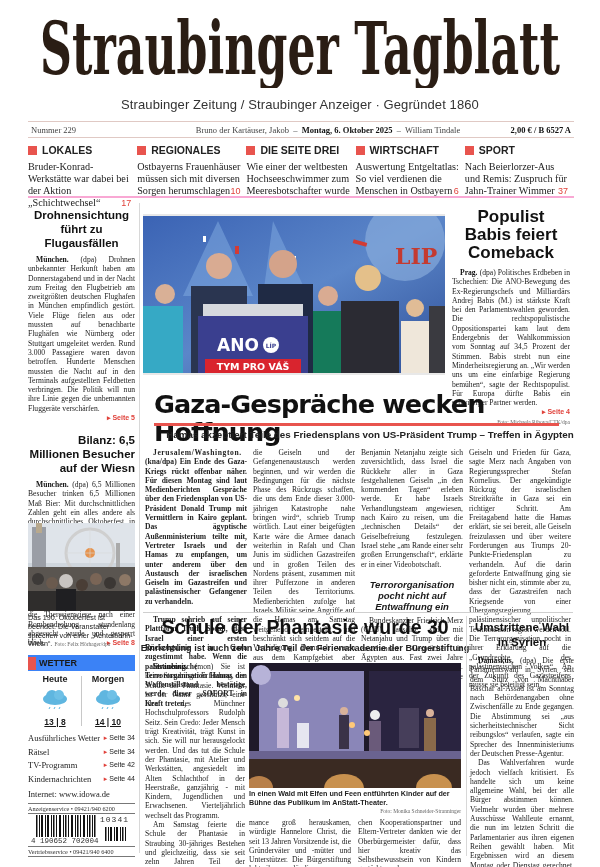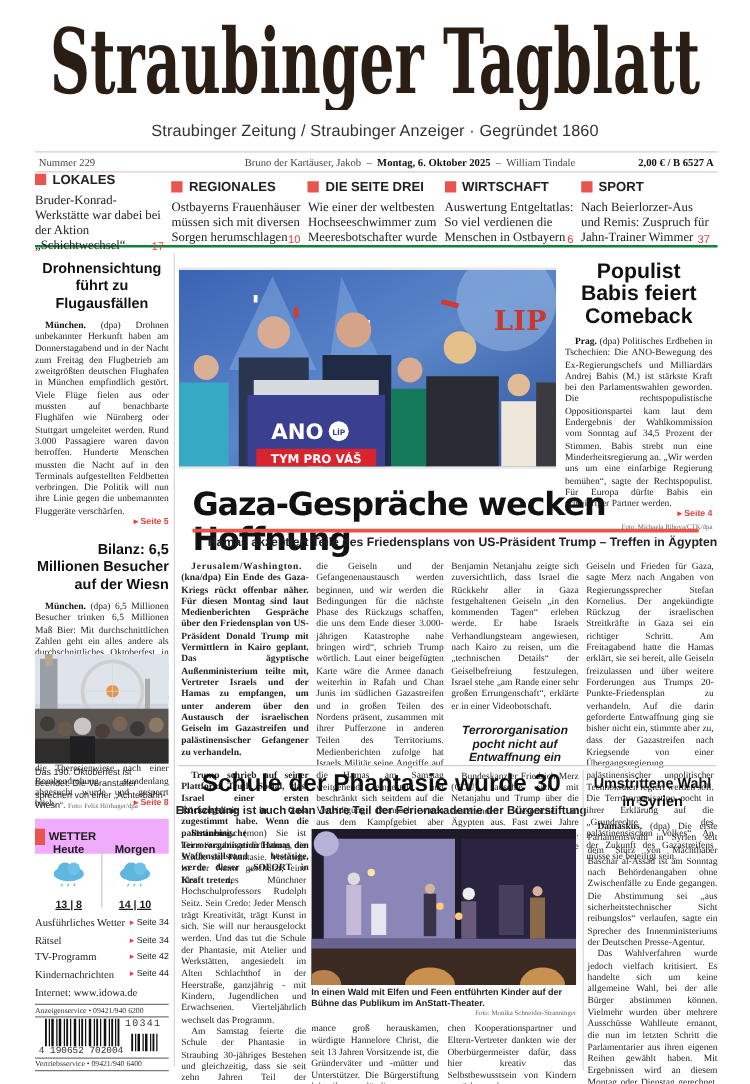--- a/index.html
+++ b/index.html
@@ -12,42 +12,42 @@
   .masthead-title text { font-family: "DejaVu Serif", serif; font-weight: bold; }
   .masthead-sub { position: absolute; left: 0; top: 97px; width: 600px; font-family: "Liberation Sans", sans-serif; font-size: 13px; color: #333; text-align: center; letter-spacing: 0.1px; }
 
   .infobar { position: absolute; left: 28px; top: 121px; width: 546px; height: 17px; border-top: 1.5px solid #e0c9c4; border-bottom: 1.5px solid #e0c9c4; font-family: "Liberation Serif", serif; font-size: 8.5px; color: #444; }
   .infobar .num { position: absolute; left: 3px; top: 3px; }
   .infobar .mid { position: absolute; left: 150px; top: 3px; width: 300px; text-align: center; }
   .infobar .mid b { color: #111; }
   .infobar .price { position: absolute; right: 3px; top: 3px; font-weight: bold; color: #111; }
 
   
-  .teasers { position: absolute; left: 28px; top: 141px; width: 546px; height: 57px; border-bottom: 2px solid #15803d; display: flex; align-items: center; }
+  .teasers { position: absolute; left: 28px; top: 141px; width: 546px; height: 57px; border-bottom: 2px solid #f9a8d4; display: flex; }
   .teaser { flex: 1; padding-right: 4px; }
   .teaser-head { display: flex; align-items: center; height: 14px; margin-top: 2px; font-family: "Liberation Sans", sans-serif; font-size: 10.5px; font-weight: bold; color: #222; }
   .sq { display: inline-block; width: 9px; height: 9px; background: #e8544e; margin-right: 5px; }
   .teaser-body { font-family: "Liberation Serif", serif; font-size: 10.2px; line-height: 12px; margin-top: 4px; color: #222; position: relative; }
   .teaser-page { color: #e0423b; font-family: "Liberation Sans", sans-serif; font-size: 9px; position: absolute; right: 2px; bottom: 0; padding-left: 32px; }
 
   
   .leftcol { position: absolute; left: 28px; top: 200px; width: 107px; }
   .lc-head { font-family: "Liberation Sans", sans-serif; font-size: 11.5px; line-height: 14px; text-align: center; color: #111; }
   .body-text { font-family: "Liberation Serif", serif; font-size: 7.6px; line-height: 9.3px; text-align: justify; color: #222; }
   .body-text b { color: #111; }
   .ref { color: #e0423b; font-family: "Liberation Sans", sans-serif; font-weight: bold; font-size: 7px; float: right; }
   .ref .arrow { color: #e0423b; }
   .vline { position: absolute; width: 1px; background: #d8d8d8; }
 
   .wiesn-photo { position: absolute; left: 28px; top: 523px; width: 107px; height: 88px; overflow: hidden; }
   .caption { font-family: "Liberation Sans", sans-serif; font-size: 7.2px; line-height: 8.8px; color: #222; }
   .credit { font-family: "Liberation Serif", serif; font-size: 5.5px; color: #666; }
 
   
-  .weather-bar { position: absolute; left: 28px; top: 655px; width: 107px; height: 28px; background: #f0abfc; font-family: "Liberation Sans", sans-serif; font-weight: bold; font-size: 9px; display: flex; align-items: center; }
+  .weather-bar { position: absolute; left: 28px; top: 655px; width: 107px; height: 16px; background: #3b82f6; font-family: "Liberation Sans", sans-serif; font-weight: bold; font-size: 9px; display: flex; align-items: center; }
   .weather-bar .sq { width: 8px; height: 13px; margin-right: 3px; }
   .wcol { position: absolute; top: 674px; width: 50px; text-align: center; font-family: "Liberation Sans", sans-serif; }
   .wday { font-size: 9px; font-weight: bold; }
   .wtemp { font-size: 8.5px; font-weight: bold; margin-top: 2px; text-decoration: underline; }
   .toc { position: absolute; left: 28px; top: 733px; width: 107px; font-family: "Liberation Serif", serif; font-size: 8.5px; color: #222; }
   .toc-row { height: 13.6px; position: relative; }
   .toc-row .pg { position: absolute; right: 0; top: 1px; font-size: 7px; font-family: "Liberation Sans", sans-serif; }
   .toc-row .pg i { color: #e0423b; font-style: normal; }
   .internet { margin-top: 2px; }
   .barcode-box { position: absolute; left: 28px; top: 803px; width: 107px; height: 53px; font-family: "Liberation Serif", serif; font-size: 6.2px; color: #333; }

